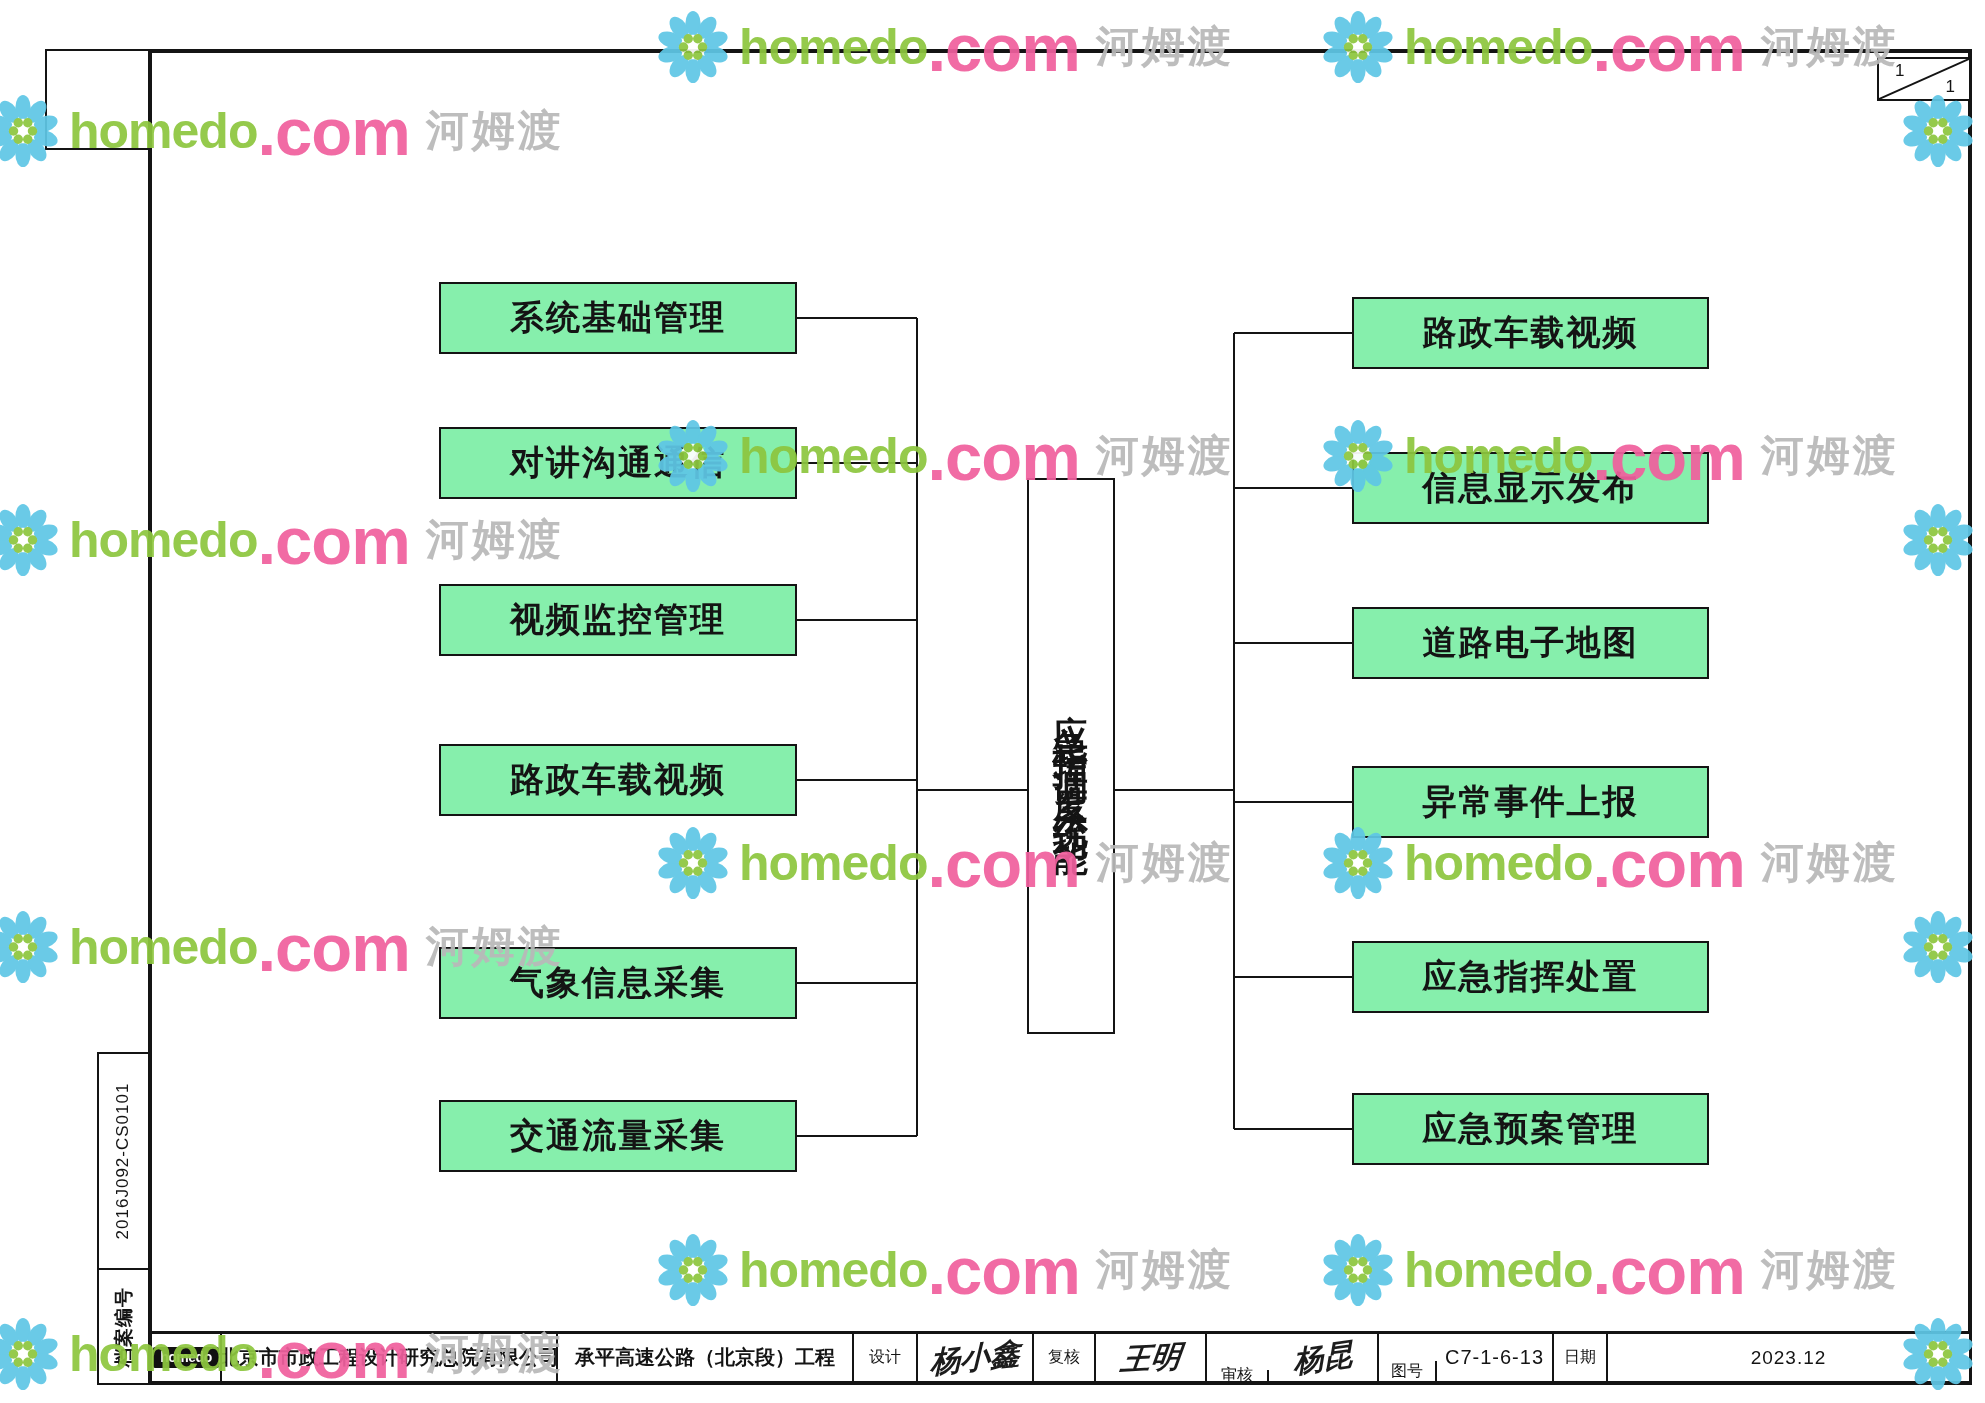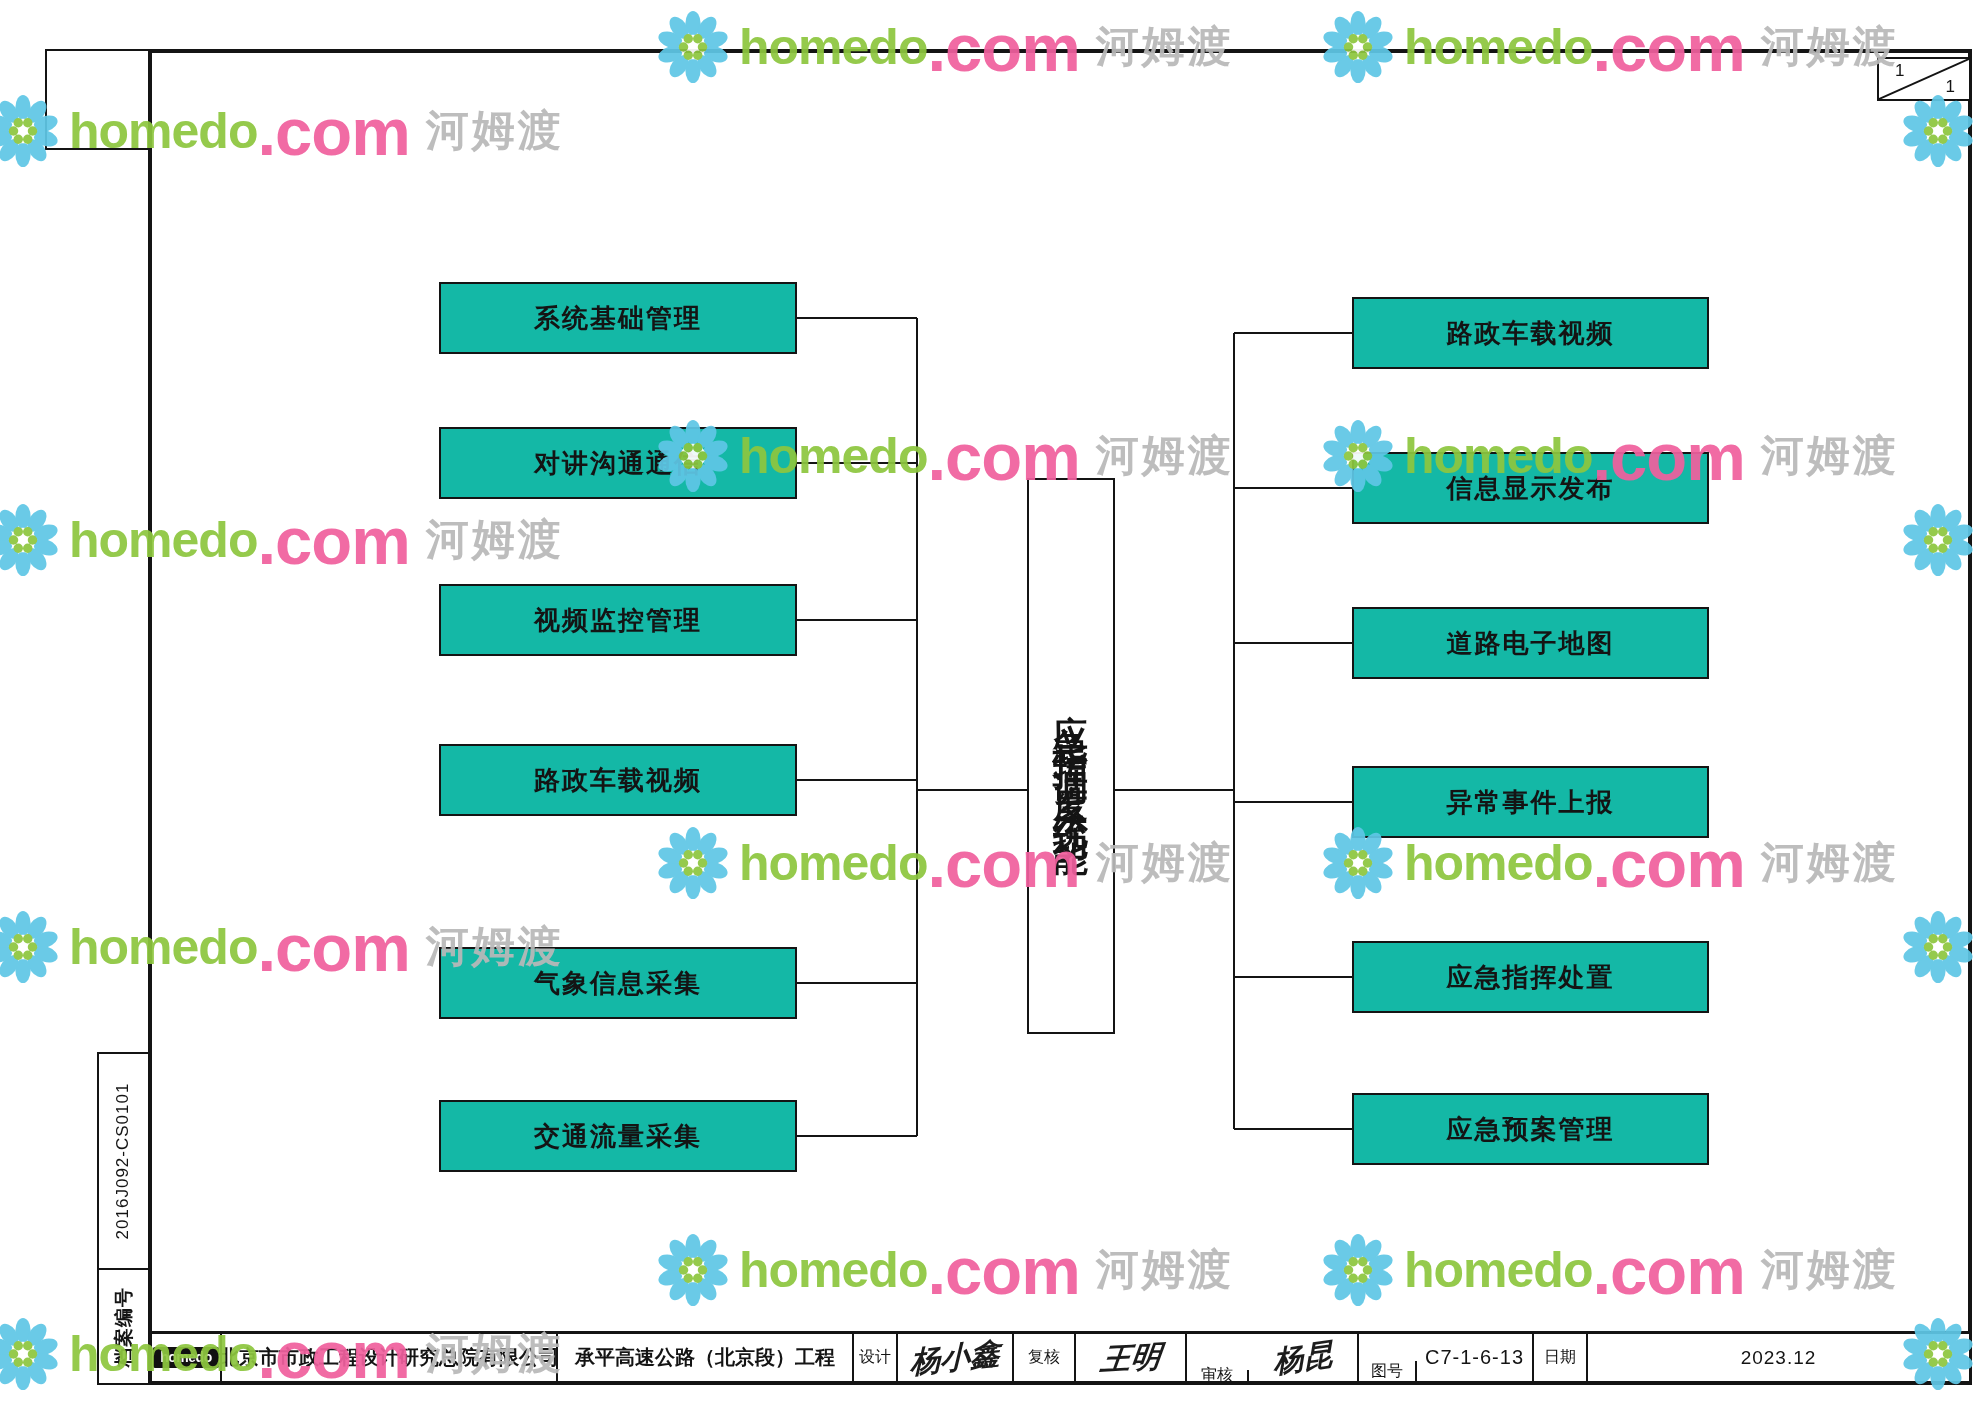--- a/index.html
+++ b/index.html
@@ -30,23 +30,23 @@
   .pagebox{
     position:absolute;left:1877px;top:57px;width:94px;height:44px;
     border:2px solid #141414;box-sizing:border-box;background:#fff;
   }
   .pagebox svg{position:absolute;left:0;top:0;}
   .pagebox .num-top{position:absolute;left:16px;top:2px;font-size:17px;}
   .pagebox .num-bottom{position:absolute;right:14px;bottom:2px;font-size:17px;}
   
   .connectors{position:absolute;left:0;top:0;}
   .node{
-    position:absolute;box-sizing:border-box;border:2px solid #141414;background:#14b8a6;
+    position:absolute;box-sizing:border-box;border:2px solid #141414;background:#86efac;
     display:flex;align-items:center;justify-content:center;
-    font-size:26px;font-weight:600;letter-spacing:2px;
+    font-size:34px;font-weight:600;letter-spacing:2px;
   }
   .node.lcol{left:439px;width:358px;height:72px;}
   .node.rcol{left:1352px;width:357px;height:72px;}
   .center-node{
     position:absolute;left:1027px;top:478px;width:88px;height:556px;
     box-sizing:border-box;border:2px solid #141414;background:#fff;
     display:flex;align-items:center;justify-content:center;
   }
   .center-text{
     writing-mode:vertical-rl;text-orientation:upright;
@@ -61,21 +61,21 @@
   .tb-cell{
     box-sizing:border-box;border-right:2px solid #141414;
     display:flex;align-items:center;justify-content:center;
     white-space:nowrap;overflow:visible;
   }
   .tb-cell:last-child{border-right:none;flex:1;}
   .c-logo{width:70px;}
   .c-company{width:336px;font-weight:700;font-size:20px;}
   .c-project{width:296px;font-weight:600;font-size:20px;}
   .c-title{width:279px;font-weight:700;font-size:20px;}
-  .c-lab1{width:44px;font-size:16px;}
+  .c-lab1{width:64px;font-size:16px;}
   .c-sig1{width:116px;}
   .c-lab2{width:62px;font-size:16px;}
   .c-sig2{width:111px;}
   .c-lab3{width:62px;font-size:16px;margin-top:36px;}
   .c-sig3{width:110px;}
   .c-lab4{width:58px;font-size:16px;margin-top:27px;}
   .c-dno{width:117px;font-size:20px;letter-spacing:1px;}
   .c-lab5{width:54px;font-size:16px;}
   .c-date{font-size:19px;letter-spacing:1px;}
   .tb-logo{

